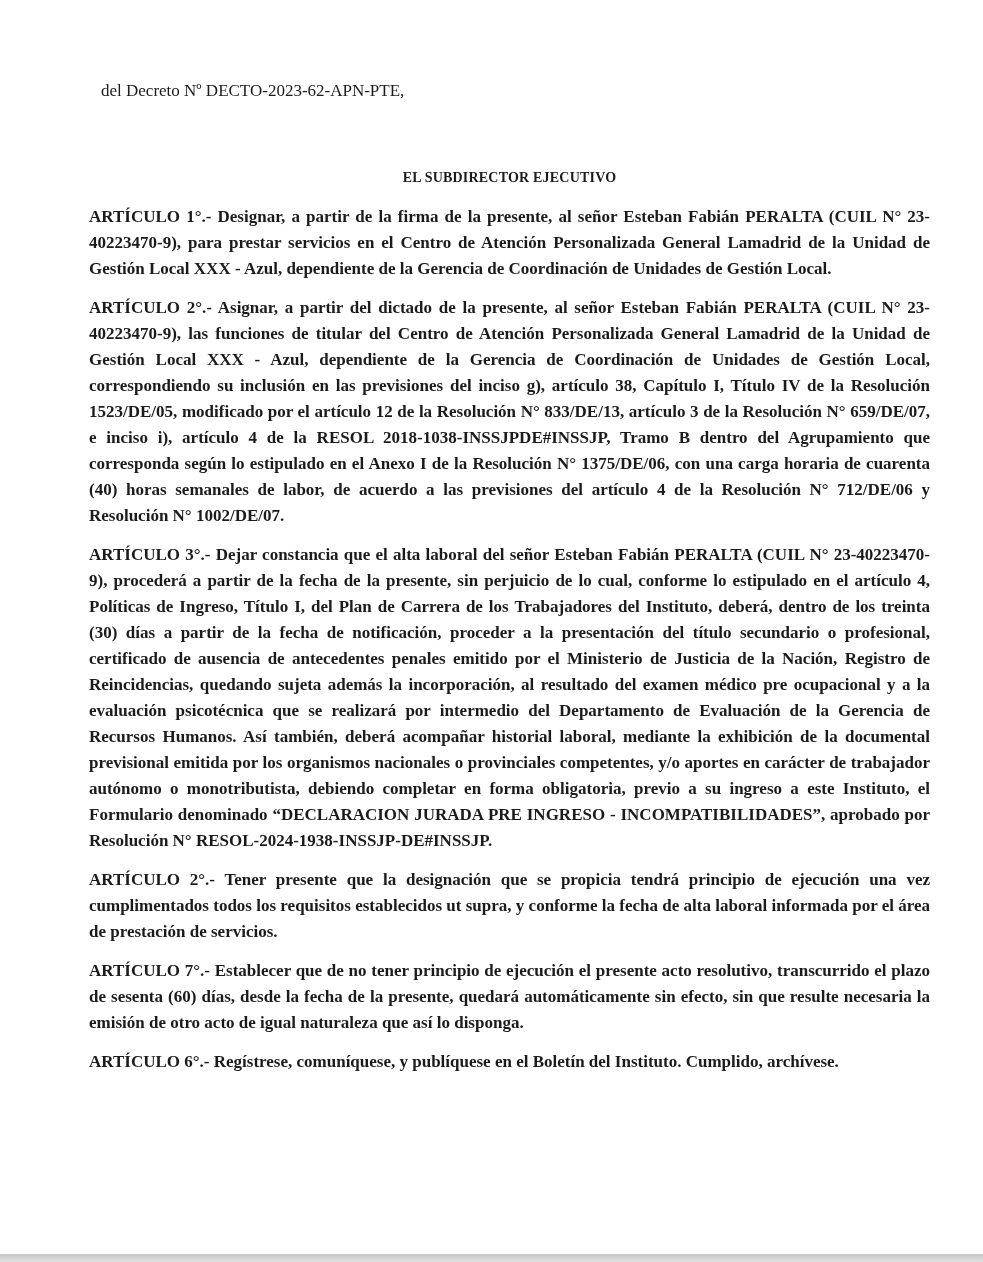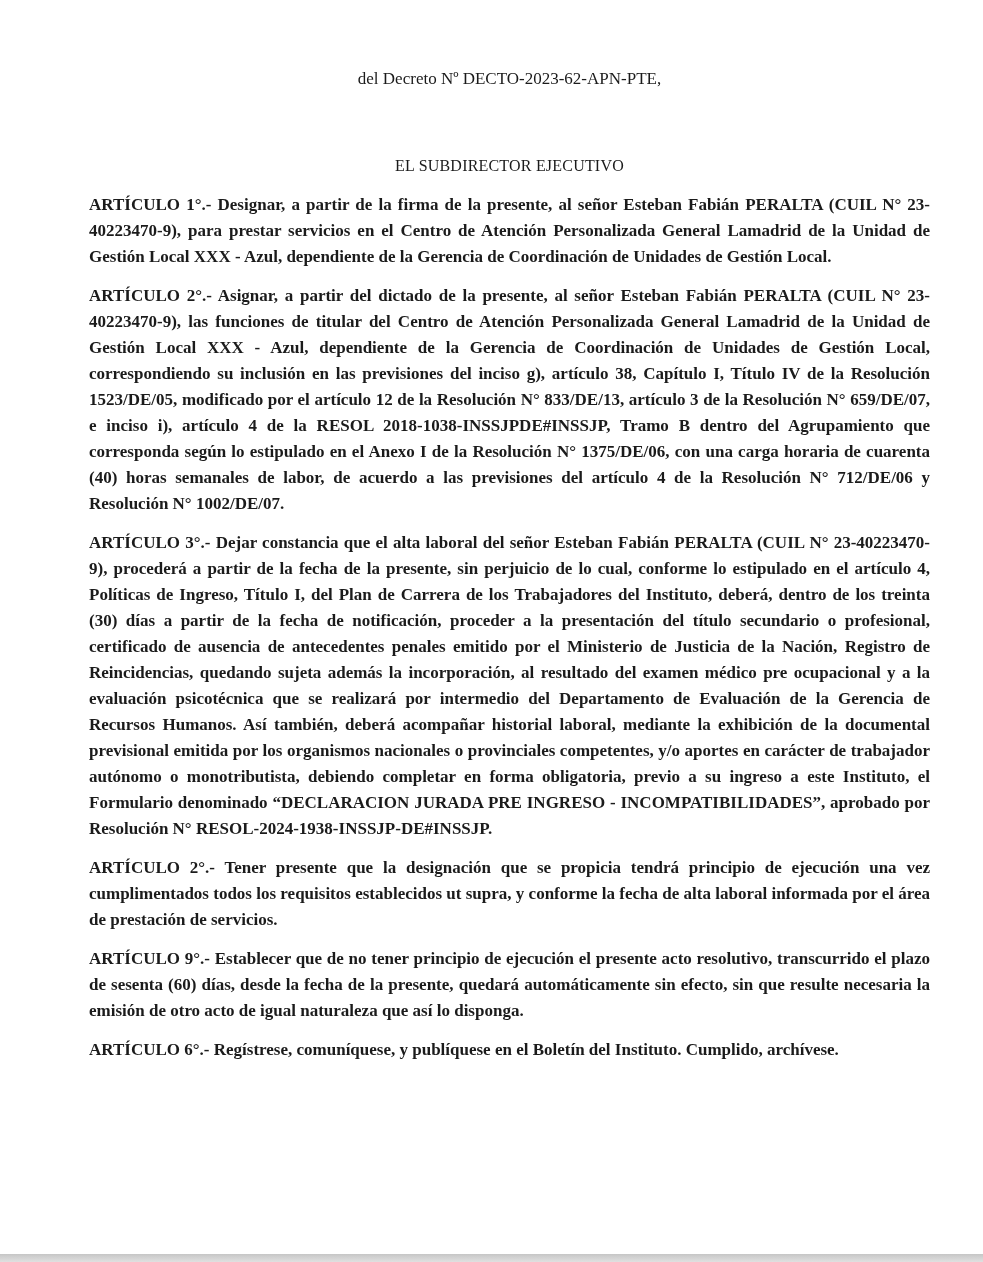--- a/index.html
+++ b/index.html
@@ -15,30 +15,30 @@
     font-family: "Liberation Serif", "DejaVu Serif", serif;
     color: #1b1b1b;
   }
   .page {
     position: absolute;
     left: 89px;
     top: 66px;
     width: 841px;
   }
   .intro-line {
-    margin: 0;
+    margin: 12px;
     font-size: 17px;
     line-height: 26px;
-    text-align: center;
+    text-align: left;
   }
   .doc-heading {
     margin: 16px 0 0 0;
-    font-size: 16px;
+    font-size: 14px;
     line-height: 26px;
-    font-weight: normal;
+    font-weight: bold;
     text-align: center;
     letter-spacing: 0.2px;
   }
   .doc-heading.first {
     margin-top: 61px;
   }
   .article {
     margin: 13px 0 0 0;
     font-size: 17px;
     line-height: 26px;
@@ -70,19 +70,19 @@
 
 
   <p class="article"><span class="article-label">ARTÍCULO 1°.-</span> <span>Designar, a partir de la firma de la presente, al señor Esteban Fabián PERALTA (CUIL N° 23-40223470-9), para prestar servicios en el Centro de Atención Personalizada General Lamadrid de la Unidad de Gestión Local XXX - Azul, dependiente de la Gerencia de Coordinación de Unidades de Gestión Local.</span></p>
 
   <p class="article"><span class="article-label">ARTÍCULO 2°.-</span> <span>Asignar, a partir del dictado de la presente, al señor Esteban Fabián PERALTA (CUIL N° 23-40223470-9), las funciones de titular del Centro de Atención Personalizada General Lamadrid de la Unidad de Gestión Local XXX - Azul, dependiente de la Gerencia de Coordinación de Unidades de Gestión Local, correspondiendo su inclusión en las previsiones del inciso g), artículo 38, Capítulo I, Título IV de la Resolución 1523/DE/05, modificado por el artículo 12 de la Resolución N° 833/DE/13, artículo 3 de la Resolución N° 659/DE/07, e inciso i), artículo 4 de la RESOL 2018-1038-INSSJPDE#INSSJP, Tramo B dentro del Agrupamiento que corresponda según lo estipulado en el Anexo I de la Resolución N° 1375/DE/06, con una carga horaria de cuarenta (40) horas semanales de labor, de acuerdo a las previsiones del artículo 4 de la Resolución N° 712/DE/06 y Resolución N° 1002/DE/07.</span></p>
 
   <p class="article"><span class="article-label">ARTÍCULO 3°.-</span> <span>Dejar constancia que el alta laboral del señor Esteban Fabián PERALTA (CUIL N° 23-40223470-9), procederá a partir de la fecha de la presente, sin perjuicio de lo cual, conforme lo estipulado en el artículo 4, Políticas de Ingreso, Título I, del Plan de Carrera de los Trabajadores del Instituto, deberá, dentro de los treinta (30) días a partir de la fecha de notificación, proceder a la presentación del título secundario o profesional, certificado de ausencia de antecedentes penales emitido por el Ministerio de Justicia de la Nación, Registro de Reincidencias, quedando sujeta además la incorporación, al resultado del examen médico pre ocupacional y a la evaluación psicotécnica que se realizará por intermedio del Departamento de Evaluación de la Gerencia de Recursos Humanos. Así también, deberá acompañar historial laboral, mediante la exhibición de la documental previsional emitida por los organismos nacionales o provinciales competentes, y/o aportes en carácter de trabajador autónomo o monotributista, debiendo completar en forma obligatoria, previo a su ingreso a este Instituto, el Formulario denominado “DECLARACION JURADA PRE INGRESO - INCOMPATIBILIDADES”, aprobado por Resolución N° RESOL-2024-1938-INSSJP-DE#INSSJP.</span></p>
 
   <p class="article"><span class="article-label">ARTÍCULO 2°.-</span> <span>Tener presente que la designación que se propicia tendrá principio de ejecución una vez cumplimentados todos los requisitos establecidos ut supra, y conforme la fecha de alta laboral informada por el área de prestación de servicios.</span></p>
 
-  <p class="article"><span class="article-label">ARTÍCULO 9°.-</span> <span>Establecer que de no tener principio de ejecución el presente acto resolutivo, transcurrido el plazo de sesenta (60) días, desde la fecha de la presente, quedará automáticamente sin efecto, sin que resulte necesaria la emisión de otro acto de igual naturaleza que así lo disponga.</span></p>
+  <p class="article"><span class="article-label">ARTÍCULO 7°.-</span> <span>Establecer que de no tener principio de ejecución el presente acto resolutivo, transcurrido el plazo de sesenta (60) días, desde la fecha de la presente, quedará automáticamente sin efecto, sin que resulte necesaria la emisión de otro acto de igual naturaleza que así lo disponga.</span></p>
 
   <p class="article"><span class="article-label">ARTÍCULO 6°.-</span> <span>Regístrese, comuníquese, y publíquese en el Boletín del Instituto. Cumplido, archívese.</span></p>
 
 </div>
 
 <div class="viewer-strip"></div>
 
 </body></html>

